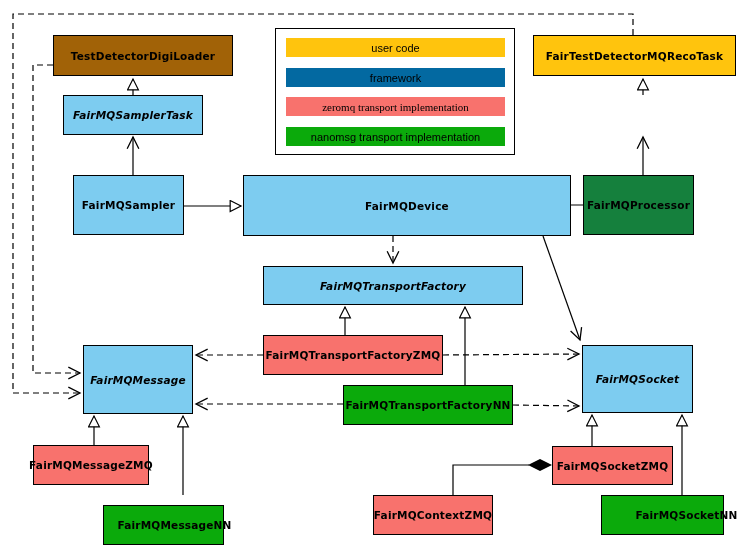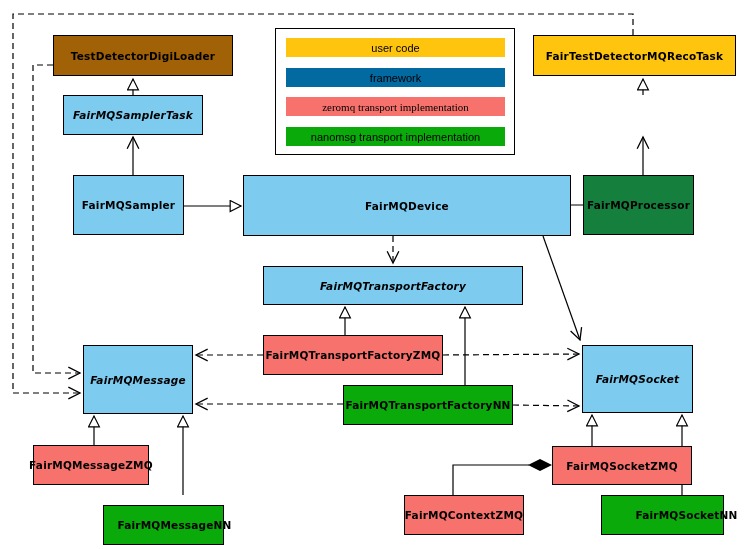--- a/index.html
+++ b/index.html
@@ -115,23 +115,23 @@
   </div>
   <div class="node" style="left: 33px; top: 445px; width: 116px; height: 40px; background-color: rgb(248, 114, 109);">
     <span>FairMQMessageZMQ</span>
   </div>
   <div class="node" style="left: 103px; top: 505px; width: 121px; height: 40px; background-color: rgb(11, 170, 11); padding-left: 22px;">
     <span>FairMQMessageNN</span>
   </div>
   <div class="node abstract" style="left: 582px; top: 345px; width: 111px; height: 68px; background-color: rgb(125, 204, 240);">
     <span>FairMQSocket</span>
   </div>
-  <div class="node" style="left: 552px; top: 446px; width: 140px; height: 39px; background-color: rgb(248, 114, 109);">
+  <div class="node" style="left: 552px; top: 446px; width: 121px; height: 39px; background-color: rgb(248, 114, 109);">
     <span>FairMQSocketZMQ</span>
   </div>
   <div class="node" style="left: 601px; top: 495px; width: 123px; height: 40px; background-color: rgb(11, 170, 11); padding-left: 48px;">
     <span>FairMQSocketNN</span>
   </div>
-  <div class="node" style="left: 404px; top: 495px; width: 120px; height: 40px; background-color: rgb(248, 114, 109);">
+  <div class="node" style="left: 373px; top: 495px; width: 120px; height: 40px; background-color: rgb(248, 114, 109);">
     <span>FairMQContextZMQ</span>
   </div>
 
 </div>
 
 </body></html>

